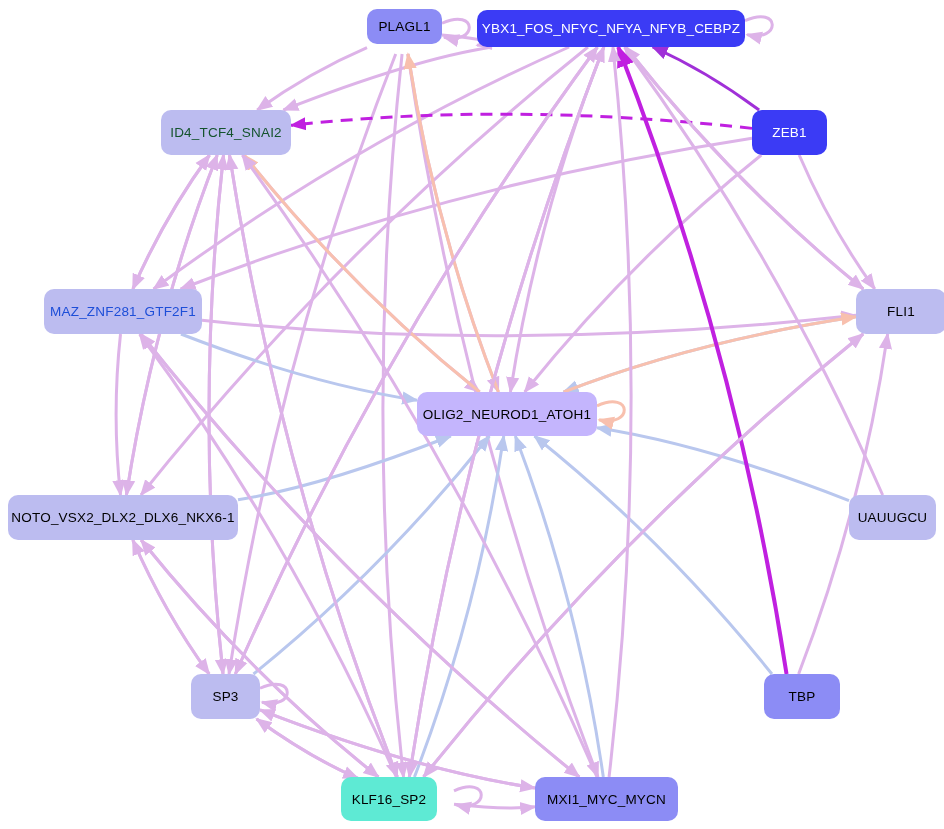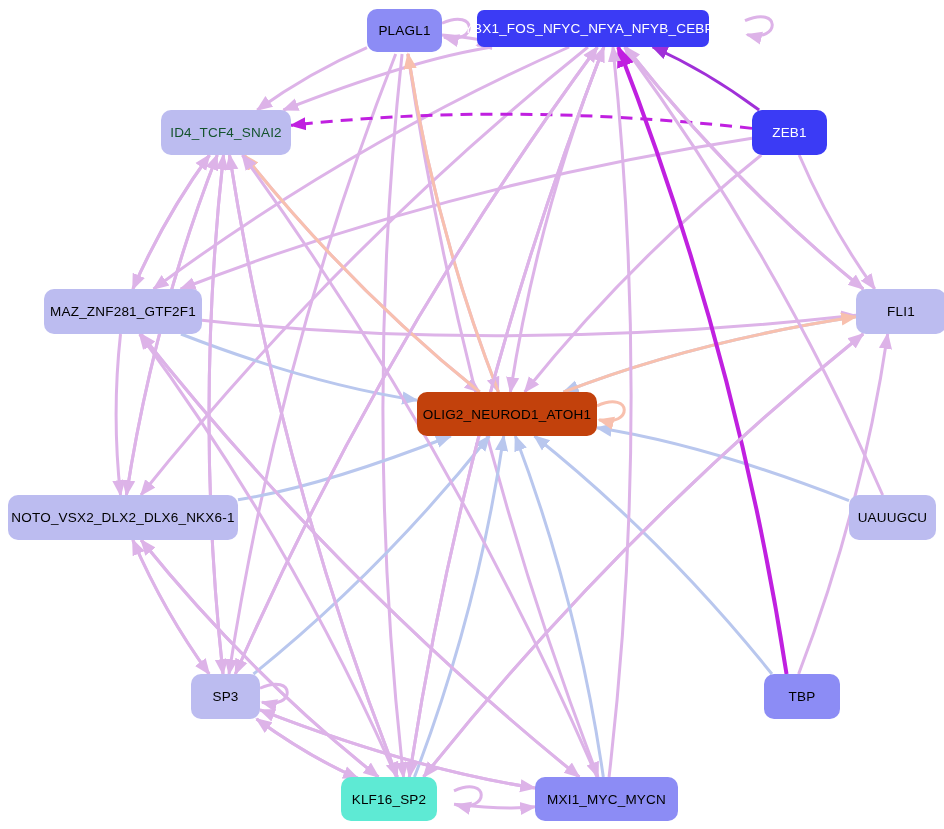--- a/index.html
+++ b/index.html
@@ -95,39 +95,39 @@
       <path d="M596.9594871215704,777 Q452.9075,444.8225 242.3466248829335,155" fill="none" stroke="#ddb3e8" stroke-width="3" marker-end="url(#ah-ddb3e8)"></path>
       <path d="M579.2922130251085,777 Q337.9375,581.8425 140.88876610225918,334" fill="none" stroke="#ddb3e8" stroke-width="3" marker-end="url(#ah-ddb3e8)"></path>
       <path d="M535,787.9562551781275 Q410.3625,768.705 260,709.9752721617418" fill="none" stroke="#ddb3e8" stroke-width="3" marker-end="url(#ah-ddb3e8)"></path>
       <path d="M442,23.25 C478,7.25 478,45.25 444,37.25" fill="none" stroke="#ddb3e8" stroke-width="3" marker-end="url(#ah-ddb3e8)"></path>
       <path d="M745,20.650000000000002 C781,4.650000000000002 781,42.650000000000006 747,34.650000000000006" fill="none" stroke="#ddb3e8" stroke-width="3" marker-end="url(#ah-ddb3e8)"></path>
       <path d="M597,405.8 C633,389.8 633,427.8 599,419.8" fill="none" stroke="#f8c0ae" stroke-width="3" marker-end="url(#ah-f8c0ae)"></path>
       <path d="M260,688.25 C296,672.25 296,710.25 262,702.25" fill="none" stroke="#ddb3e8" stroke-width="3" marker-end="url(#ah-ddb3e8)"></path>
       <path d="M454,790.8 C490,774.8 490,812.8 456,804.8" fill="none" stroke="#ddb3e8" stroke-width="3" marker-end="url(#ah-ddb3e8)"></path>
     </svg>
   <div id="node-layer">
-      <div class="node" style="left: 367px; top: 9px; width: 75px; height: 43px; background: rgb(140, 140, 245); color: rgb(0, 0, 0);">
+      <div class="node" style="left: 367px; top: 9px; width: 75px; height: 35px; background: rgb(140, 140, 245); color: rgb(0, 0, 0);">
         <span class="node-label">PLAGL1</span>
       </div>
-      <div class="node" style="left: 477px; top: 10px; width: 232px; height: 37px; background: rgb(59, 59, 245); color: rgb(255, 255, 255); border-radius: 7px;">
+      <div class="node" style="left: 477px; top: 10px; width: 268px; height: 37px; background: rgb(59, 59, 245); color: rgb(255, 255, 255);">
         <span class="node-label">YBX1_FOS_NFYC_NFYA_NFYB_CEBPZ</span>
       </div>
       <div class="node" style="left: 161px; top: 110px; width: 130px; height: 45px; background: rgb(188, 188, 240); color: #14532d;">
         <span class="node-label">ID4_TCF4_SNAI2</span>
       </div>
       <div class="node" style="left: 752px; top: 110px; width: 75px; height: 45px; background: rgb(59, 59, 245); color: rgb(255, 255, 255);">
         <span class="node-label">ZEB1</span>
       </div>
-      <div class="node" style="left: 44px; top: 289px; width: 158px; height: 45px; background: rgb(188, 188, 240); color: #000000; text-align: right;">
+      <div class="node" style="left: 44px; top: 289px; width: 158px; height: 45px; background: rgb(188, 188, 240); color: #1d4ed8; text-align: right;">
         <span class="node-label">MAZ_ZNF281_GTF2F1</span>
       </div>
       <div class="node" style="left: 856px; top: 289px; width: 90px; height: 45px; background: rgb(188, 188, 240); color: rgb(0, 0, 0);">
         <span class="node-label">FLI1</span>
       </div>
-      <div class="node" style="left: 417px; top: 392px; width: 180px; height: 44px; background: #c2410c; color: rgb(0, 0, 0);">
+      <div class="node" style="left: 417px; top: 392px; width: 180px; height: 44px; background: #c4b5fd; color: rgb(0, 0, 0);">
         <span class="node-label">OLIG2_NEUROD1_ATOH1</span>
       </div>
       <div class="node" style="left: 8px; top: 495px; width: 230px; height: 45px; background: rgb(188, 188, 240); color: rgb(0, 0, 0);">
         <span class="node-label">NOTO_VSX2_DLX2_DLX6_NKX6-1</span>
       </div>
       <div class="node" style="left: 849px; top: 495px; width: 87px; height: 45px; background: rgb(188, 188, 240); color: rgb(0, 0, 0);">
         <span class="node-label">UAUUGCU</span>
       </div>
       <div class="node" style="left: 191px; top: 674px; width: 69px; height: 45px; background: rgb(188, 188, 240); color: rgb(0, 0, 0);">
         <span class="node-label">SP3</span>

